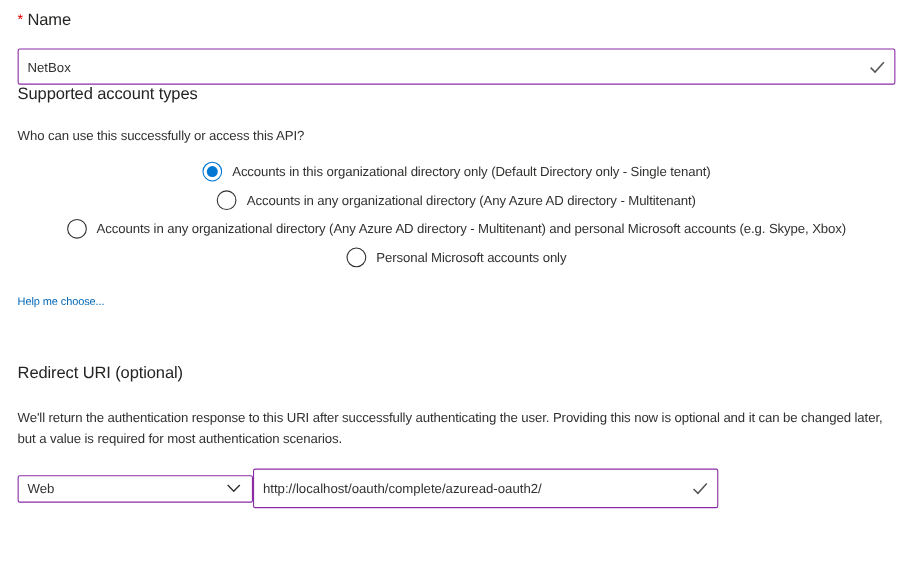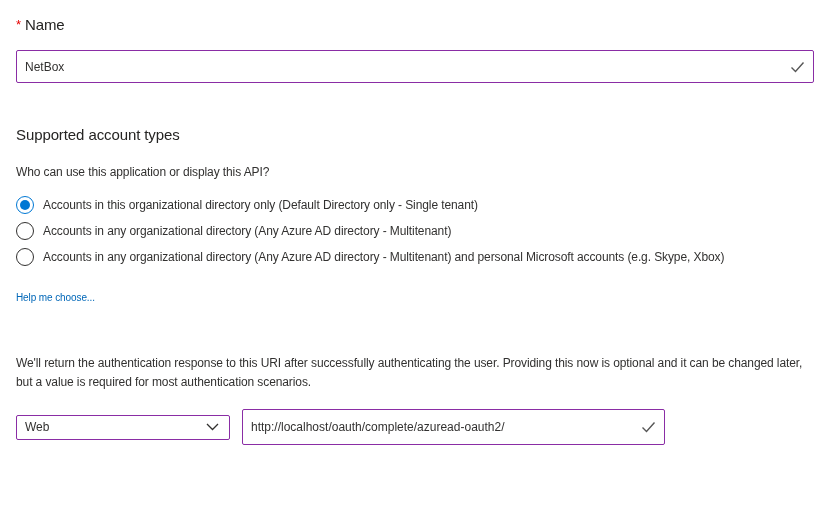--- a/index.html
+++ b/index.html
@@ -3,21 +3,21 @@
 <meta charset="utf-8">
 <style>
   * { box-sizing: border-box; margin: 0; padding: 0; }
   html, body {
     width: 829px; height: 516px;
     background: #ffffff;
     font-family: "Liberation Sans", sans-serif;
     color: #323130;
     overflow: hidden;
   }
-  .page { padding: 16px 15px 0 16px; }
+  .page { padding: 10px 15px 0 16px; }
 
   .section-title {
     font-size: 15px;
     font-weight: 400;
     color: #252423;
     letter-spacing: -0.1px;
   }
   .required-marker { color: #e50000; margin-right: 4px; font-size: 13px; vertical-align: 1px; }
 
   .desc, .question, .radio-label {
@@ -47,28 +47,29 @@
     background: #fff;
   }
   .valid-icon {
     position: absolute; right: 9px; top: 50%;
     transform: translateY(-50%);
     display: flex; align-items: center;
     pointer-events: none;
   }
 
   
-  .accounts-section { margin-top: 43px; }
+  .accounts-section { }
   .question { margin-top: 20px; }
   .radio-group { margin-top: 10px; }
   .radio-row {
     display: flex; align-items: center;
     height: 26px;
     cursor: pointer;
     white-space: nowrap;
+    justify-content: center;
   }
   .radio-circle {
     width: 18px; height: 18px;
     border: 1px solid #323130;
     border-radius: 50%;
     margin-right: 9px;
     flex: 0 0 auto;
     display: flex; align-items: center; justify-content: center;
     background: #fff;
   }
@@ -87,21 +88,21 @@
     text-decoration: none;
     cursor: pointer;
     letter-spacing: -0.1px;
   }
 
   
   .redirect-section { margin-top: 49px; }
   .redirect-desc { margin-top: 23px; max-width: 798px; }
   .redirect-row {
     margin-top: 17px;
-    display: flex; align-items: center; gap: 12px;
+    display: flex; align-items: center; 
   }
   .dropdown {
     width: 214px; height: 25px;
     border: 1px solid #8a2da5;
     border-radius: 2px;
     display: flex; align-items: center; justify-content: space-between;
     padding: 0 10px 0 8px;
     font-size: 12px;
     cursor: pointer;
     background: #fff;
@@ -125,47 +126,54 @@
       <span class="valid-icon">
         <svg width="15" height="12" viewBox="0 0 15 12">
             <path d="M1.5 6.5 L5.5 10.5 L13.5 1.5" stroke="#565656" stroke-width="1.4" fill="none"></path>
           </svg>
       </span>
     </div>
   </div>
 
   <div class="accounts-section">
     <div class="section-title">Supported account types</div>
-    <div class="question">Who can use this application or display this API?</div>
+    <div class="question">Who can use this successfully or access this API?</div>
 
     <div class="radio-group">
       <div class="radio-row selected">
         <span class="radio-circle">
             <span class="radio-dot"></span>
           </span>
         <span class="radio-label">Accounts in this organizational directory only (Default Directory only - Single tenant)</span>
       </div>
       <div class="radio-row">
         <span class="radio-circle">
             <span class="radio-dot"></span>
           </span>
         <span class="radio-label">Accounts in any organizational directory (Any Azure AD directory - Multitenant)</span>
       </div>
       <div class="radio-row">
         <span class="radio-circle">
             <span class="radio-dot"></span>
           </span>
         <span class="radio-label">Accounts in any organizational directory (Any Azure AD directory - Multitenant) and personal Microsoft accounts (e.g. Skype, Xbox)</span>
       </div>
+      <div class="radio-row">
+        <span class="radio-circle">
+            <span class="radio-dot"></span>
+          </span>
+        <span class="radio-label">Personal Microsoft accounts only</span>
+      </div>
     </div>
 
     <a class="help-link">Help me choose...</a>
   </div>
 
   <div class="redirect-section">
+    <div class="section-title">Redirect URI (optional)</div>
     <div class="desc redirect-desc">We'll return the authentication response to this URI after successfully authenticating the user. Providing this now is optional and it can be changed later, but a value is required for most authentication scenarios.</div>
 
     <div class="redirect-row">
       <div class="dropdown">
         <span>Web</span>
         <span>
           <svg width="13" height="8" viewBox="0 0 13 8">
               <path d="M1 1 L6.5 6.5 L12 1" stroke="#323130" stroke-width="1.3" fill="none"></path>
             </svg>
         </span>

